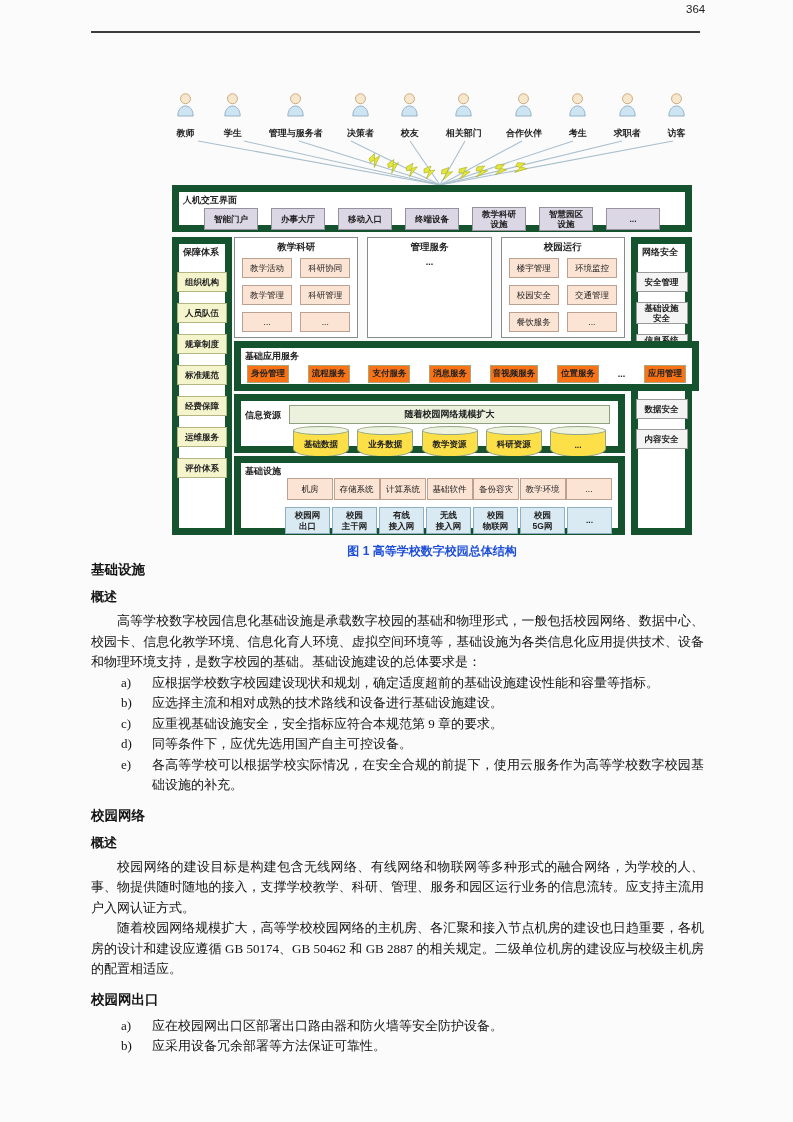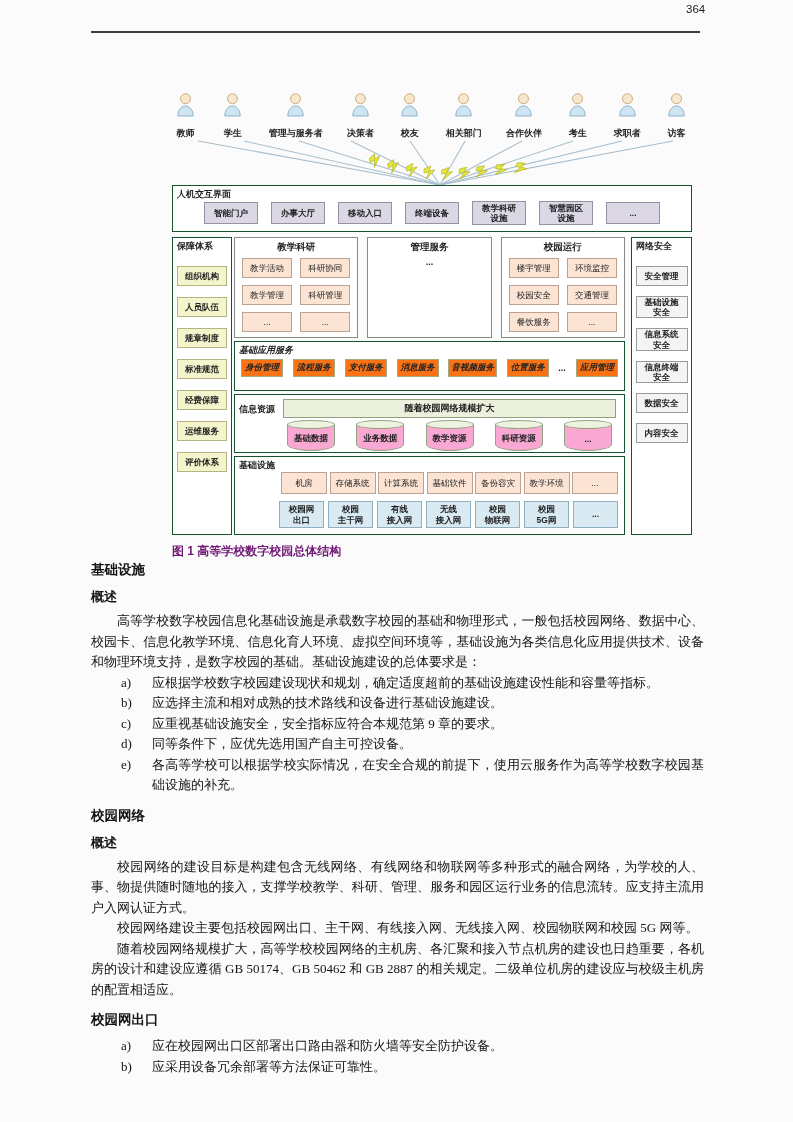--- a/index.html
+++ b/index.html
@@ -11,21 +11,21 @@
 
   
   .diagram{position:absolute;left:0;top:0;width:793px;height:560px;font-family:"Liberation Sans",sans-serif;color:#222;}
   .users-row{position:absolute;left:174px;top:92px;width:514px;display:flex;justify-content:space-between;}
   .user{display:flex;flex-direction:column;align-items:center;}
   .person{width:23px;height:25px;display:block;}
   .user-label{font-size:9px;font-weight:bold;white-space:nowrap;margin-top:10px;}
 
   .lines-svg{position:absolute;left:172px;top:140px;width:520px;height:46px;}
 
-  .layer-box{position:absolute;background:#fff;border:1px solid #14532d;box-sizing:border-box;}
+  .layer-box{position:absolute;background:#fff;border:7px solid #14532d;box-sizing:border-box;}
   .box-label{position:absolute;top:2px;left:4px;font-size:9px;font-weight:bold;white-space:nowrap;}
 
   .hmi{left:172px;top:185px;width:520px;height:47px;}
   .hmi-items{display:flex;justify-content:center;align-items:center;gap:13px;margin-top:15px;}
   .hmi-item{background:#dbd7e5;border:1px solid #96909f;min-width:54px;min-height:22px;padding:1px 3px;
     font-size:8.5px;font-weight:bold;display:flex;align-items:center;justify-content:center;
     text-align:center;white-space:pre-line;line-height:1.2;box-sizing:border-box;}
 
   .side-col{padding:0;}
   .support{left:172px;top:237px;width:60px;height:298px;}
@@ -38,47 +38,47 @@
     display:flex;align-items:center;justify-content:center;text-align:center;white-space:pre-line;line-height:1.2;}
 
   .groups{position:absolute;left:234px;top:237px;width:391px;height:101px;display:flex;gap:9px;box-sizing:border-box;}
   .group{flex:1;background:#fff;border:1px solid #8a8a8a;box-sizing:border-box;display:flex;flex-direction:column;padding:2px 7px 2px;}
   .group-title{text-align:center;font-size:9.5px;font-weight:bold;margin:1px 0 4px;}
   .group-grid{display:grid;grid-template-columns:1fr 1fr;gap:7px 8px;flex:1;align-content:start;}
   .pink-box{background:#fce4d4;border:1px solid #bda190;font-size:8.5px;font-weight:normal;min-height:18px;
     display:flex;align-items:center;justify-content:center;text-align:center;line-height:1.2;}
   .group-footer{text-align:center;font-size:9px;font-weight:bold;line-height:9px;height:9px;}
 
-  .baseserv{left:234px;top:341px;width:391px;height:50px;font-style:italic;}
+  .baseserv{left:234px;top:341px;width:465px;height:50px;}
   .bs-row{display:flex;justify-content:space-between;align-items:center;margin:17px 6px 0 6px;}
   .ys-box{background:#f97316;border:1px solid #a8a87e;font-size:8.5px;font-weight:bold;min-width:42px;min-height:18px;
     display:flex;align-items:center;justify-content:center;text-align:center;padding:0 2px;box-sizing:border-box;}
   .bs-ellipsis{font-size:9px;font-weight:bold;}
 
   .infores{left:234px;top:394px;width:391px;height:59px;}
   .ir-label{top:8px;}
   .platform{margin:4px 8px 0 48px;background:#ebf1dd;border:1px solid #90a07e;text-align:center;
     font-size:9px;font-weight:bold;padding:2px 0;}
   .cyl-row{display:flex;justify-content:space-between;margin:7px 12px 0 52px;}
-  .cyl{position:relative;width:48px;height:26px;background:#f9a8d4;border:1px solid #95a583;border-top:none;
+  .cyl{position:relative;width:56px;height:26px;background:#fde047;border:1px solid #95a583;border-top:none;
     border-radius:0 0 28px 28px / 0 0 8px 8px;box-sizing:border-box;}
   .cyl::before{content:"";position:absolute;left:-1px;right:-1px;top:-5px;height:9px;background:#edf3de;
     border:1px solid #95a583;border-radius:50%;box-sizing:border-box;}
   .cyl-label{position:relative;z-index:1;height:100%;display:flex;align-items:center;justify-content:center;
     font-size:8.5px;font-weight:bold;padding-top:3px;box-sizing:border-box;}
 
   .infra{left:234px;top:456px;width:391px;height:79px;}
   .infra-row{display:flex;justify-content:space-between;align-items:center;}
   .r1{margin:15px 6px 0 46px;}
   .r2{margin:7px 6px 0 44px;}
   .r1 .pink-box{min-width:40px;min-height:20px;padding:0 2px;}
   .blue-box{background:#d9eaf3;border:1px solid #8fb0c2;font-size:8.5px;font-weight:bold;min-width:45px;min-height:27px;
     display:flex;align-items:center;justify-content:center;text-align:center;white-space:pre-line;line-height:1.2;padding:0 2px;box-sizing:border-box;}
 
-  .caption{position:absolute;left:172px;top:543px;width:520px;text-align:left;font-size:12px;font-weight:bold;color:#701a75;}
+  .caption{position:absolute;left:172px;top:543px;width:520px;text-align:center;font-size:12px;font-weight:bold;color:#1d4ed8;}
 
   
   .body-text{position:absolute;left:91px;top:561px;width:613px;color:#141414;
     font-family:"Liberation Serif",serif;font-size:13px;line-height:20.5px;text-align:justify;}
   .body-text h2{font-family:"Liberation Sans",sans-serif;font-size:13.5px;font-weight:bold;margin:11px 0 7px;line-height:18px;}
   .body-text h2:first-child{margin-top:0;}
   .body-text h3{font-family:"Liberation Sans",sans-serif;font-size:13px;font-weight:bold;margin:9px 0 6px;line-height:17px;}
   .body-text p{margin:0;text-indent:2em;}
   .li{display:flex;margin-left:30px;}
   .li .marker{flex:none;width:31px;}
@@ -357,21 +357,20 @@
       <span class="litext">同等条件下，应优先选用国产自主可控设备。</span>
     </div>
     <div class="li">
       <span class="marker">e)</span>
       <span class="litext">各高等学校可以根据学校实际情况，在安全合规的前提下，使用云服务作为高等学校数字校园基础设施的补充。</span>
     </div>
 
     <h2>校园网络</h2>
     <h3>概述</h3>
     <p>校园网络的建设目标是构建包含无线网络、有线网络和物联网等多种形式的融合网络，为学校的人、事、物提供随时随地的接入，支撑学校教学、科研、管理、服务和园区运行业务的信息流转。应支持主流用户入网认证方式。</p>
-    <p>校园网络建设主要包括校园网出口、主干网、有线接入网、无线接入网、校园物联网和校园 5G 网等。</p>
     <p>随着校园网络规模扩大，高等学校校园网络的主机房、各汇聚和接入节点机房的建设也日趋重要，各机房的设计和建设应遵循 GB 50174、GB 50462 和 GB 2887 的相关规定。二级单位机房的建设应与校级主机房的配置相适应。</p>
 
     <h2>校园网出口</h2>
     <div class="li">
       <span class="marker">a)</span>
       <span class="litext">应在校园网出口区部署出口路由器和防火墙等安全防护设备。</span>
     </div>
     <div class="li">
       <span class="marker">b)</span>
       <span class="litext">应采用设备冗余部署等方法保证可靠性。</span>

